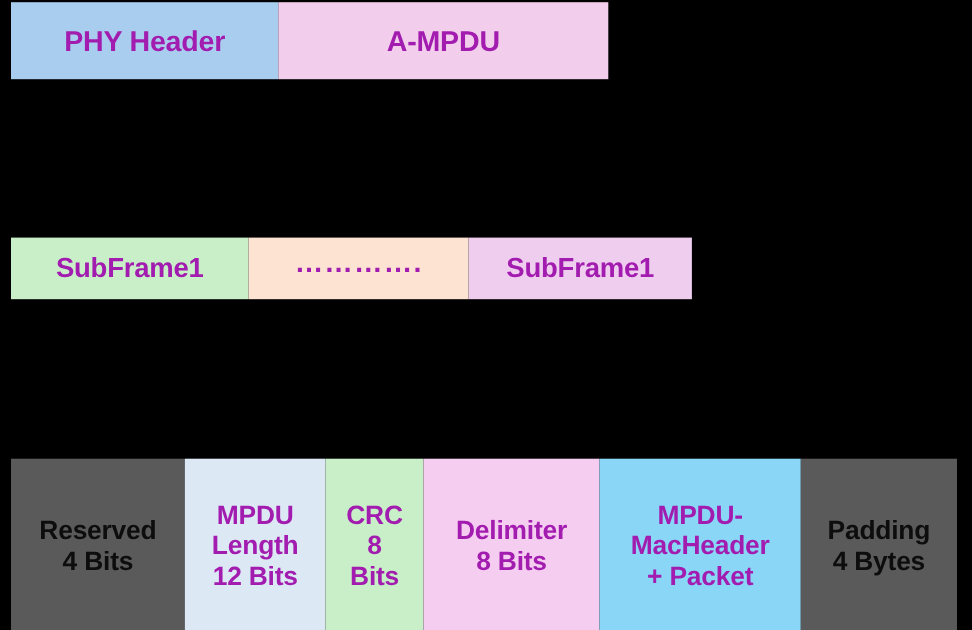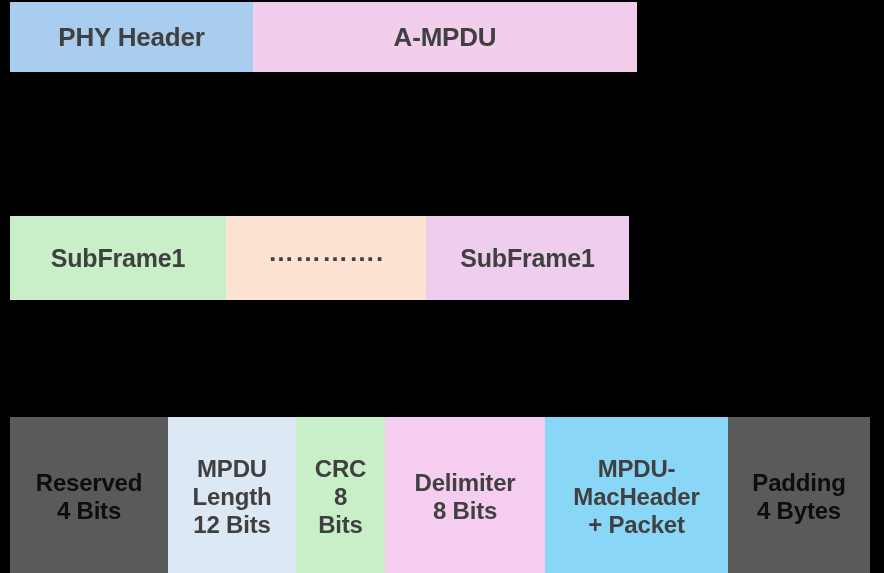--- a/index.html
+++ b/index.html
@@ -23,36 +23,36 @@
     display: flex;
     align-items: stretch;
   }
   .cell {
     box-sizing: border-box;
     display: flex;
     flex-direction: column;
     align-items: center;
     justify-content: center;
     text-align: center;
-    color: #404040;
+    color: #a21caf;
     font-weight: bold;
     line-height: 1.16;
     letter-spacing: -0.2px;
     overflow: hidden;
     white-space: pre-line;
   }
 
   
   #row-phy-frame { left: 10px; top: 2px; height: 70px; }
   #row-phy-frame .cell { font-size: 26px; }
   #cell-phy-header { width: 243px; }
-  #cell-a-mpdu     { width: 384px; }
+  #cell-a-mpdu     { width: 300px; }
 
   
-  #row-ampdu-subframes { left: 10px; top: 216px; height: 84px; }
+  #row-ampdu-subframes { left: 10px; top: 216px; height: 56px; }
   #row-ampdu-subframes .cell { font-size: 25px; }
   #cell-subframe-1    { width: 216px; }
   #cell-subframe-2    { width: 218px; }
   #cell-subframe-more { width: 200px; }
   #cell-subframe-last { width: 203px; }
   #cell-subframe-more .ellipsis {
     font-size: 26px;
     letter-spacing: 1px;
     position: relative;
     top: -6px;

